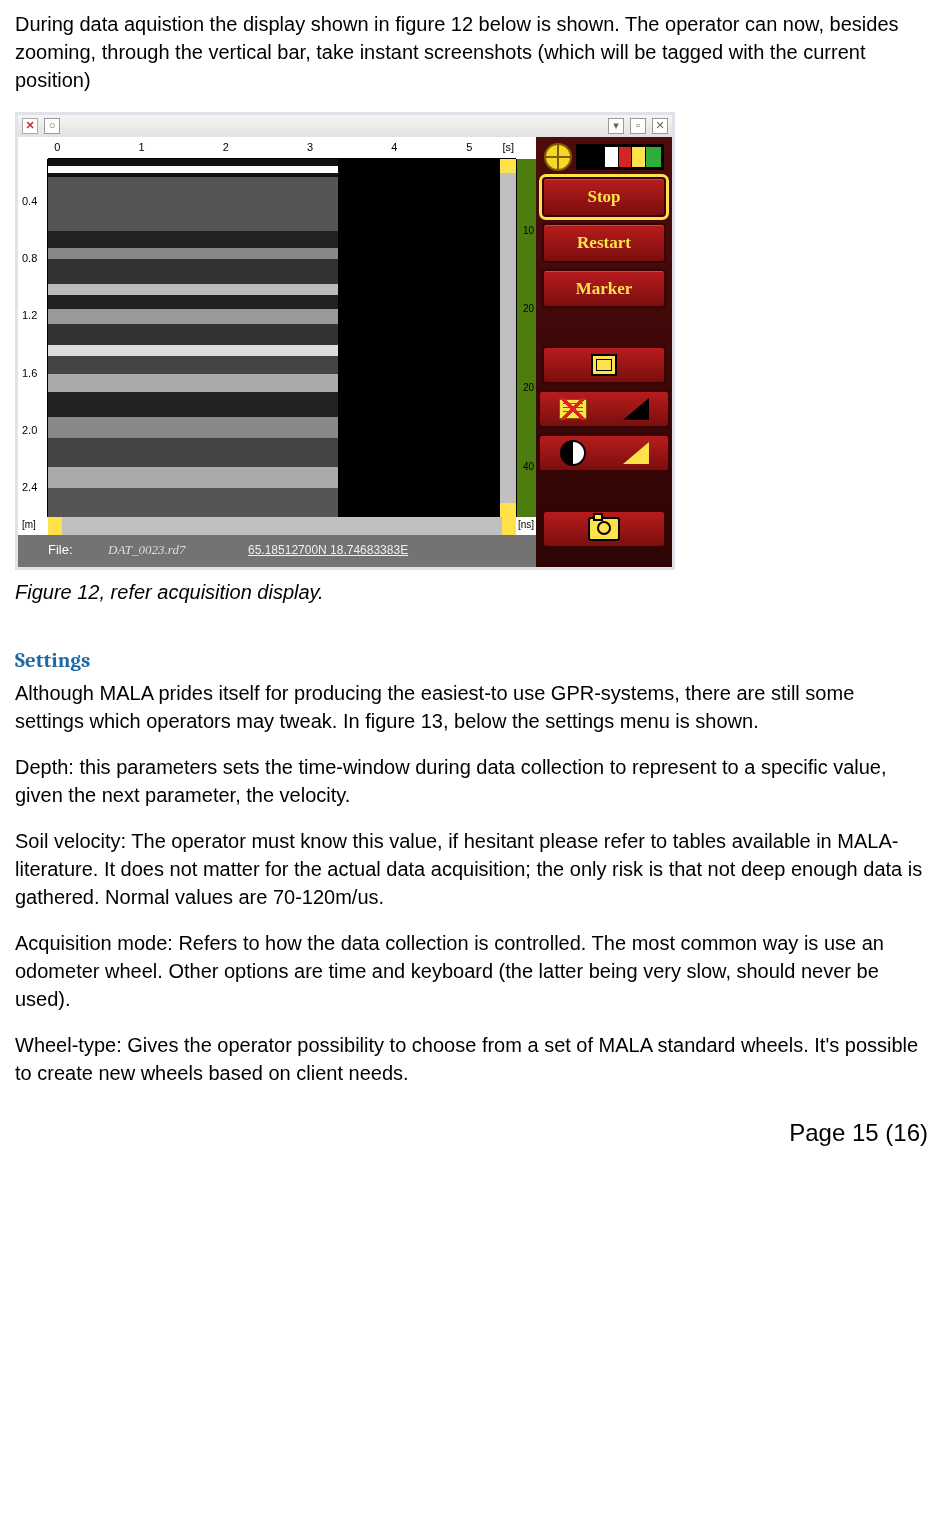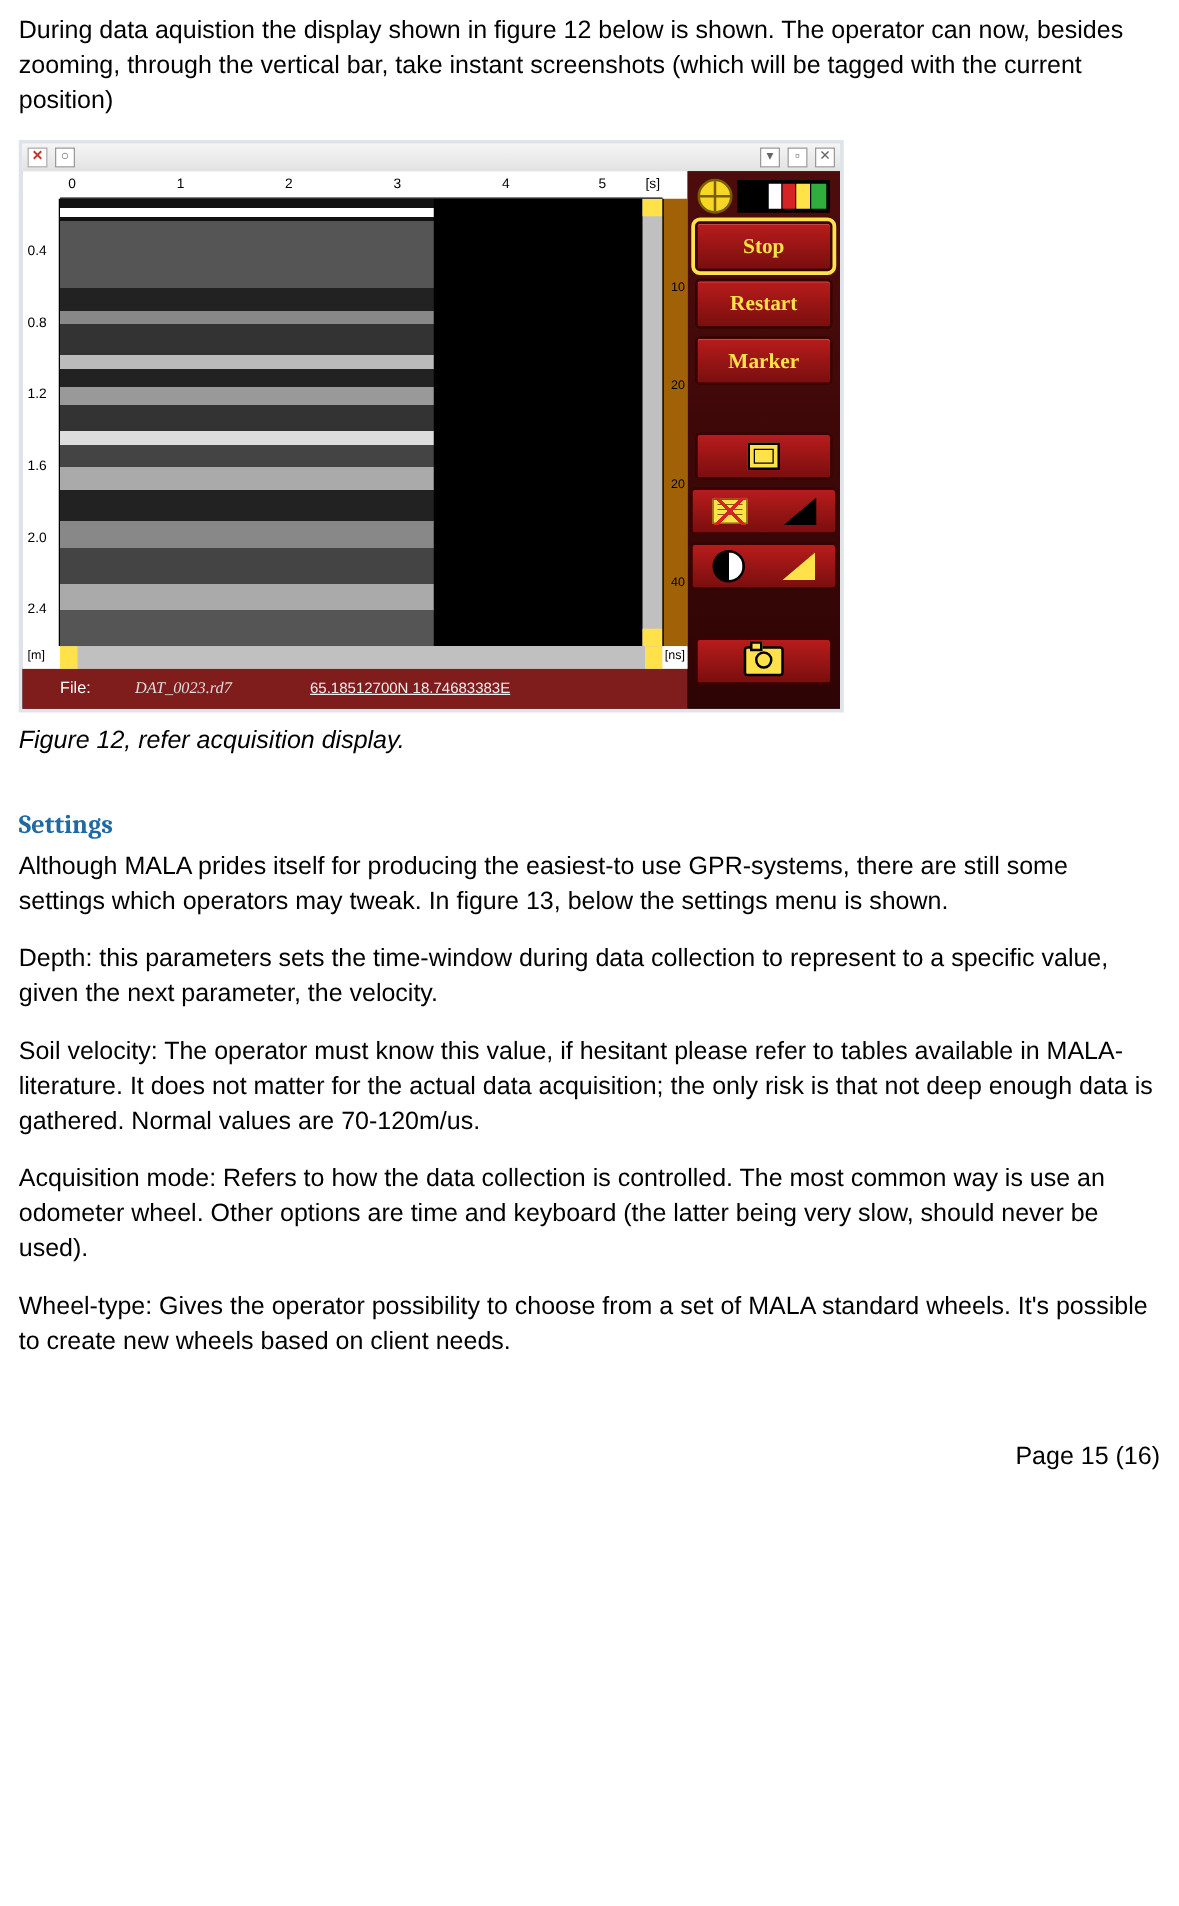--- a/index.html
+++ b/index.html
@@ -16,22 +16,22 @@
   .caption { font-style: italic; margin-top: 8px; margin-bottom: 40px; }
   .heading {
     color: #1f6aa5;
     font-weight: bold;
     font-family: "Cambria", Georgia, serif;
     font-size: 21px;
     margin-bottom: 4px;
   }
   .footer {
     text-align: right;
-    font-size: 20px;
-    margin-top: 64px;
+    font-size: 24px;
+    margin-top: 29px;
     margin-right: 0;
   }
   
   .app-frame {
     width: 660px;
     border: 3px solid #dfe4ea;
     margin-top: 12px;
     margin-bottom: 8px;
     background: #fff;
     box-sizing: border-box;
@@ -67,21 +67,21 @@
     grid-template-columns: 30px 1fr 20px;
     grid-template-rows: 22px 1fr 18px;
     background: #fff;
   }
   .top-axis { grid-row:1; grid-column:2; position:relative; background:#fff; border-bottom:1px solid #000; font-size:11px; }
   .top-axis span { position:absolute; top:3px; transform:translateX(-50%); }
   .top-axis .unit { right:2px; top:3px; position:absolute; transform:none; }
   .left-axis { grid-row:2; grid-column:1; position:relative; background:#fff; border-right:1px solid #000; font-size:11px; }
   .left-axis span { position:absolute; left:4px; transform:translateY(-50%) rotate(-90deg); transform-origin:left center;}
   .left-axis span.norot { transform:translateY(-50%); }
-  .right-axis { grid-row:2; grid-column:3; position:relative; background:#a16207; border-left:1px solid #000; font-size:10px; }
+  .right-axis { grid-row:2; grid-column:3; position:relative; background:#4d7c0f; border-left:1px solid #000; font-size:10px; }
   .right-axis span { position:absolute; right:2px; transform:translateY(-50%); }
   .canvas {
     grid-row:2; grid-column:2; position:relative; overflow:hidden;
     background: #000;
   }
   .radargram {
     position:absolute; left:0; top:0; width:62%; height:100%;
     background:
       repeating-linear-gradient(
         to bottom,
@@ -109,31 +109,31 @@
   }
   .hscroll::before{ left:0;}
   .hscroll::after{ right:0;}
   .corner { background:#fff;}
   .bl-unit { grid-row:3; grid-column:1; font-size:10px; background:#fff; position:relative;}
   .bl-unit span{position:absolute; left:4px; top:1px;}
   .br-unit { grid-row:3; grid-column:3; font-size:10px; background:#fff; position:relative;}
   .br-unit span{position:absolute; right:2px; top:1px;}
   
   .status {
-    background:#7f1d1d; color:#fff; font-size:13px;
+    background:#737373; color:#fff; font-size:13px;
     display:grid; grid-template-columns: 60px 140px 160px 1fr; row-gap:4px;
     padding:6px 10px 8px 30px; align-items:center;
   }
   .status .lbl { color:#fff; }
   .status .ital { font-style:italic; color:#ddd; font-family:"Times New Roman",serif;}
   .status .gps { grid-column:3 / span 2; font-size:12px; color:#eee;text-decoration:underline;}
   .status .row2 { grid-column: span 4; display:flex; gap:20px; align-items:center;}
   
   .panel {
-    width: 122px;
+    width: 136px;
     background:#4a0505;
     background:linear-gradient(180deg,#4e0c0c,#2e0404);
     display:flex; flex-direction:column; align-items:center; gap:6px;
     padding:6px 8px 10px 8px;
     box-sizing:border-box;
   }
   .gps-row { display:flex; gap:4px; width:100%; align-items:center; }
   .gps-circle { width:24px;height:24px;border-radius:50%; background:#f7d624; border:2px solid #7a5f00; position:relative;}
   .gps-circle::before,.gps-circle::after{content:"";position:absolute;background:#7a5f00;}
   .gps-circle::before{left:50%;top:0;width:2px;height:100%;transform:translateX(-50%);}

